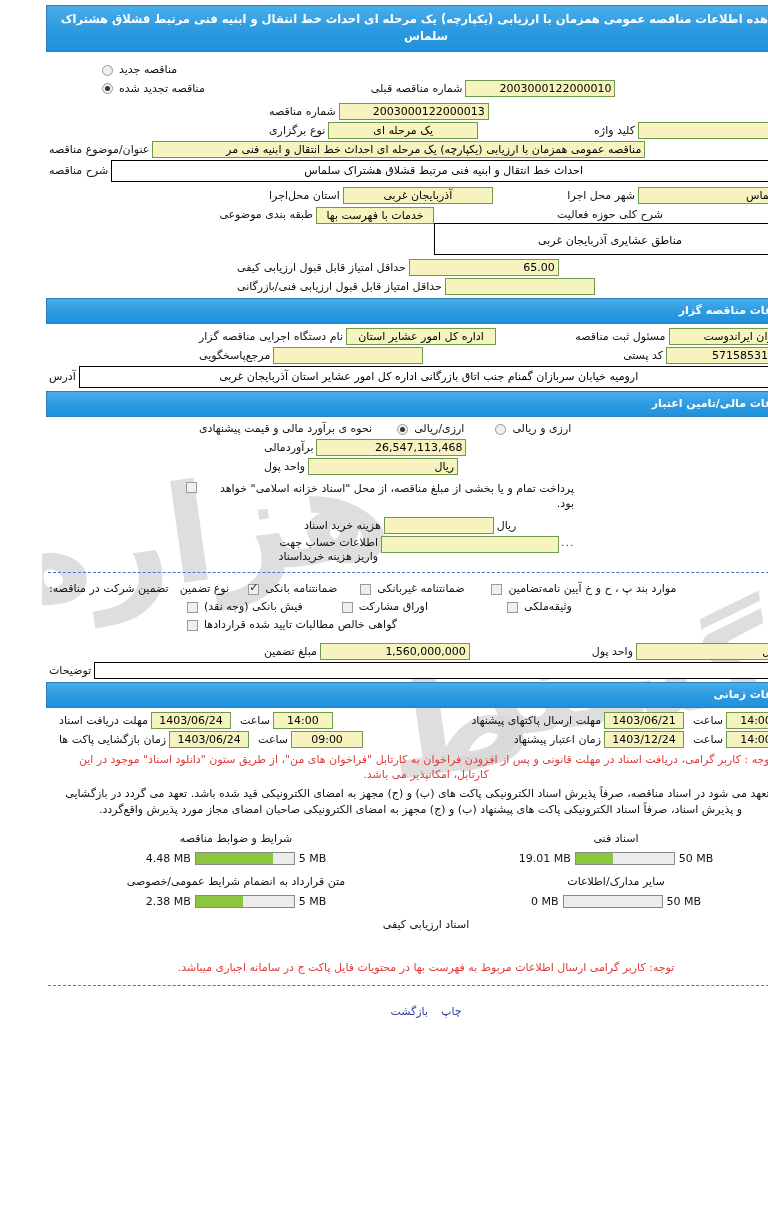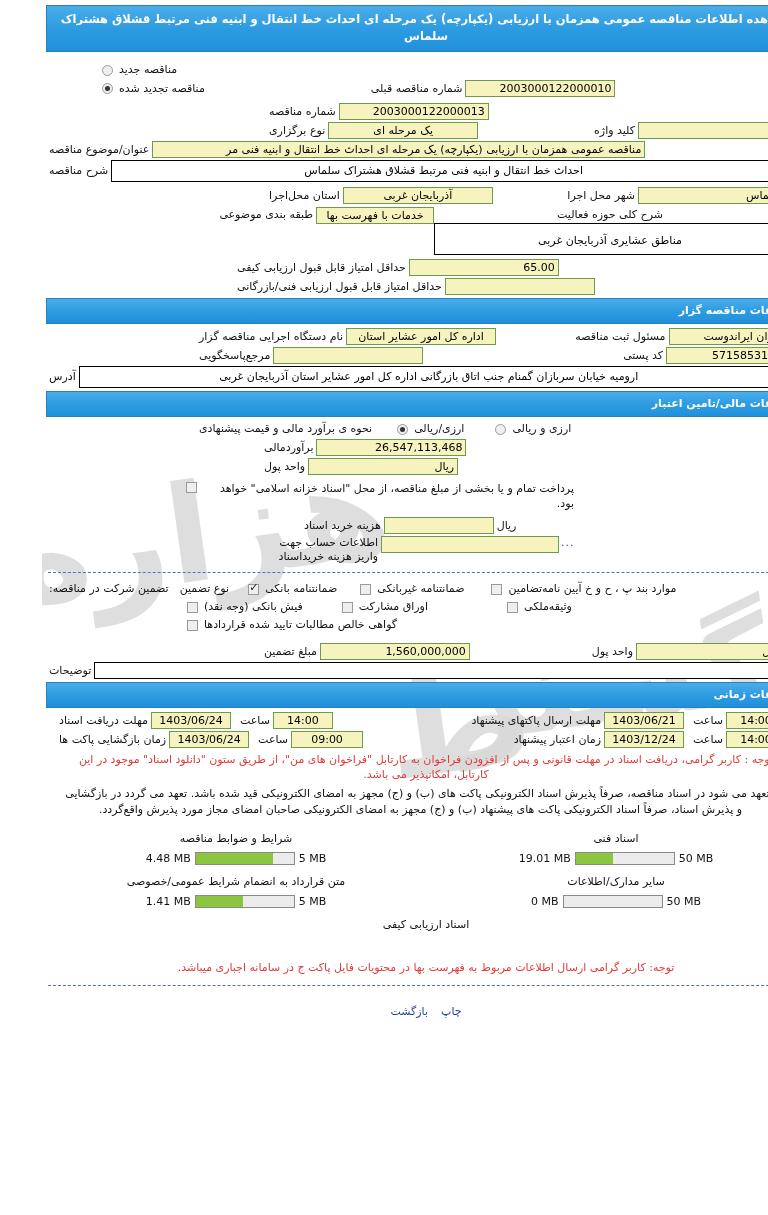--- a/index.html
+++ b/index.html
@@ -478,21 +478,21 @@
           <span class="bar-txt">0 MB</span>
           <span class="bar-track">
             <span class="bar-fill" style="width:0%"></span>
           </span>
           <span class="bar-txt">50 MB</span>
         </div>
       </div>
       <div class="file-cell">
         <div class="file-title">متن قرارداد به انضمام شرایط عمومی/خصوصی</div>
         <div class="bar-line">
-          <span class="bar-txt">1.41 MB</span>
+          <span class="bar-txt">2.38 MB</span>
           <span class="bar-track">
             <span class="bar-fill" style="width:48%"></span>
           </span>
           <span class="bar-txt">5 MB</span>
         </div>
       </div>
     </div>
 
     <div class="file-row" style="justify-content:center;">
       <div class="file-cell" style="margin:0 auto;">

